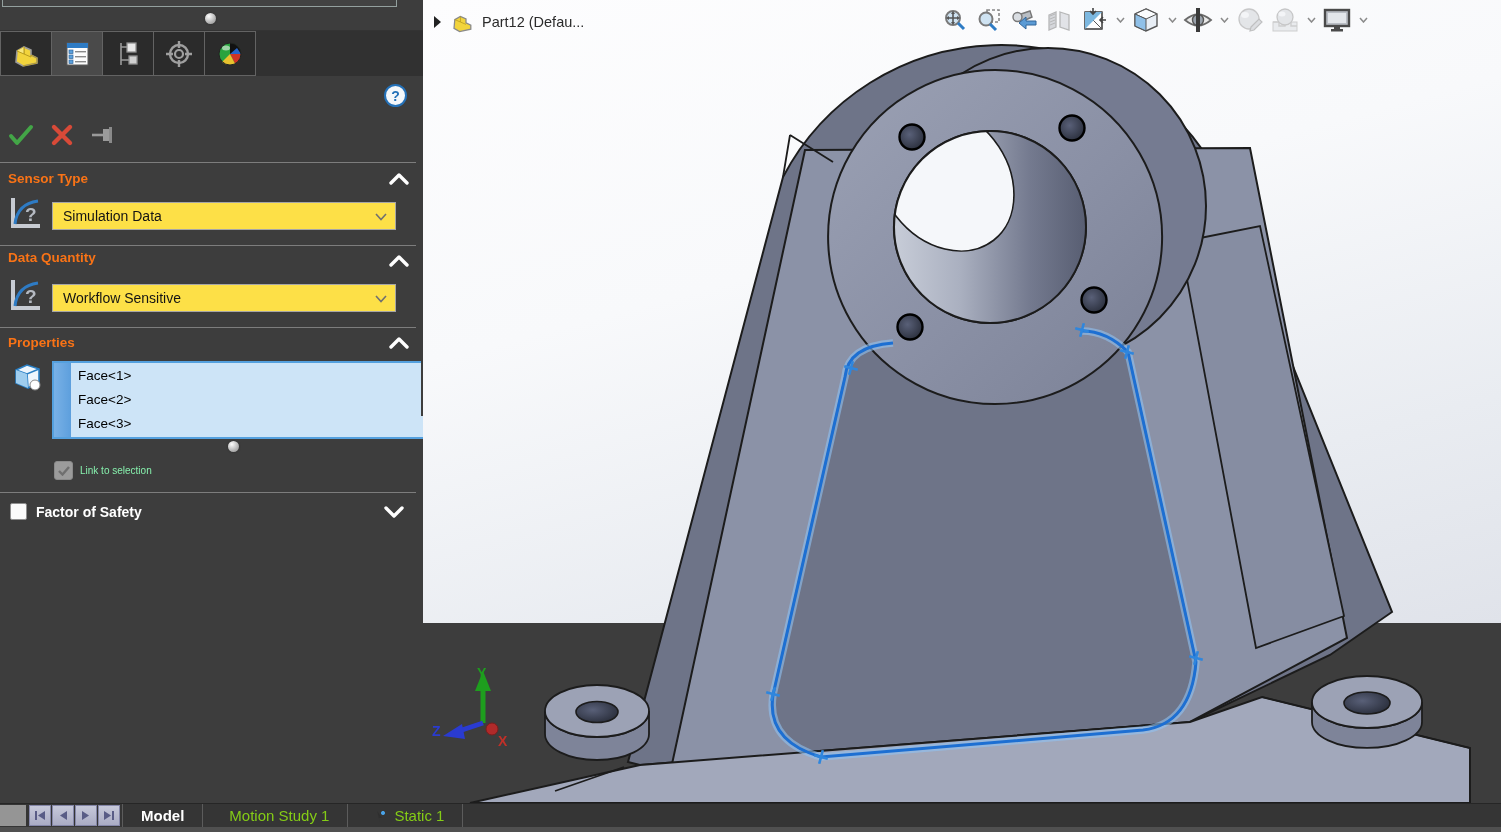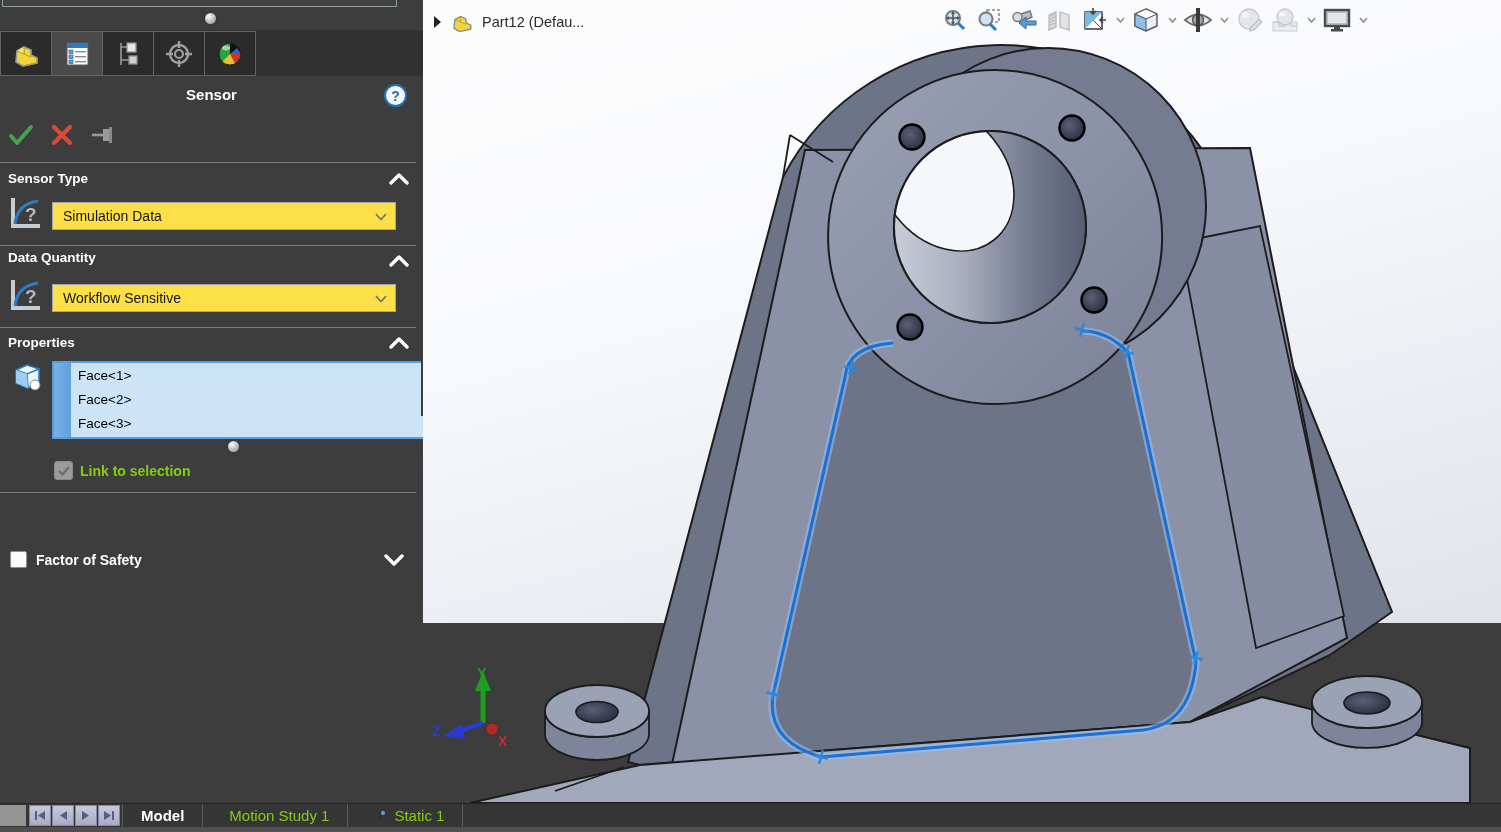--- a/index.html
+++ b/index.html
@@ -21,40 +21,40 @@
   .mgr-tab:first-child{border-left:1px solid #636363;}
   .mgr-tab.active{background:#4a4a4a;}
   #panel-title{left:0;top:86px;width:423px;text-align:center;color:#fff;
                font-size:15px;font-weight:bold;}
   #help-btn{left:384px;top:84px;width:23px;height:23px;border-radius:50%;background:#f4f7fa;
             border:2px solid #2471b8;color:#2471b8;font-weight:bold;font-size:14px;
             display:flex;align-items:center;justify-content:center;box-sizing:border-box;}
   #action-row{left:8px;top:120px;width:240px;height:30px;display:flex;gap:16px;align-items:center;}
 
   .divider{left:0;width:416px;height:1px;background:#7d7d7d;}
-  .sec-header{left:8px;color:#ffffff;font-size:13.5px;font-weight:bold;}
+  .sec-header{left:8px;color:#f97316;font-size:13.5px;font-weight:bold;}
   .chev{left:389px;width:20px;height:12px;}
   .dd{left:52px;width:344px;height:28px;background:#fde047;border:1px solid #a6a6a6;
       box-sizing:border-box;display:flex;align-items:center;padding-left:10px;
       font-size:14px;color:#141414;}
   .dd .dd-arrow{position:absolute;right:8px;top:10px;}
 
   #face-list{left:52px;top:361px;width:408px;height:78px;background:#cde4f7;
              border:2px solid #54a0de;box-sizing:border-box;}
   #face-strip{position:absolute;left:0;top:0;width:17px;height:100%;
               background:linear-gradient(90deg,#79b1e6,#5d9fdd);}
   #face-scroll{position:absolute;right:3px;top:0;width:24px;height:100%;
                background:#efefef;border-left:1px solid #b8b8b8;}
   .face-item{margin-left:24px;height:24px;line-height:25px;font-size:13.5px;color:#000;}
 
   #link-row{left:54px;top:461px;display:flex;align-items:center;gap:7px;}
   #link-check{width:17px;height:17px;background:#9b9b9b;border:1px solid #8a8a8a;
               border-radius:3px;display:flex;align-items:center;justify-content:center;}
-  #link-label{color:#84cc16;font-size:14px;font-weight:bold;}
-  #fos-row{left:10px;top:503px;display:flex;align-items:center;gap:9px;width:400px;margin-top:48px;}
+  #link-label{color:#86efac;font-size:10px;}
+  #fos-row{left:10px;top:503px;display:flex;align-items:center;gap:9px;width:400px;}
   #fos-check{width:15px;height:15px;background:#fbfbfb;border:1px solid #8f8f8f;border-radius:2px;}
   #fos-label{color:#fff;font-size:14px;font-weight:bold;flex:1;}
 
   #splitter{left:421px;top:352px;width:17px;height:64px;background:#3d3d3d;
             border-radius:0 9px 9px 0;display:flex;align-items:center;justify-content:center;}
 
   
   #viewport{left:423px;top:0;width:1078px;height:623px;
             background:linear-gradient(165deg,#fdfdfe 0%,#f8f9fb 40%,#e9ecf1 75%,#e0e3ea 100%);}
   #flyout{left:10px;top:10px;display:flex;align-items:center;gap:8px;}
@@ -130,21 +130,20 @@
           <path d="M15 4 A11 11 0 0 1 26 15 L15 15 Z" fill="#111"></path>
           <path d="M26 15 A11 11 0 0 1 20 24.7 L15 15 Z" fill="#d03325"></path>
           <path d="M20 24.7 A11 11 0 0 1 7 23 L15 15 Z" fill="#e8c22e"></path>
           <path d="M22 9 L26 15 L15 15 Z" fill="#2763c9"></path>
           <circle cx="15" cy="15" r="11" fill="none" stroke="#222" stroke-width="1"></circle>
           <ellipse cx="11" cy="9" rx="4" ry="2.5" fill="#ffffff" opacity=".55"></ellipse>
         </svg>
       </div>
     </div>
 
-    <div id="panel-title" class="abs">Sensor</div>
     <div id="help-btn" class="abs">?</div>
 
     <div id="action-row" class="abs">
       <svg width="26" height="24" viewBox="0 0 26 24">
         <polyline points="3,13 9,20 23,4" fill="none" stroke="#43a547" stroke-width="4" stroke-linecap="round" stroke-linejoin="round"></polyline>
       </svg>
       <svg width="24" height="24" viewBox="0 0 24 24">
         <path d="M4 4 L20 20 M20 4 L4 20" stroke="#d84a38" stroke-width="4.4" stroke-linecap="round"></path>
       </svg>
       <svg width="28" height="22" viewBox="0 0 28 22">

